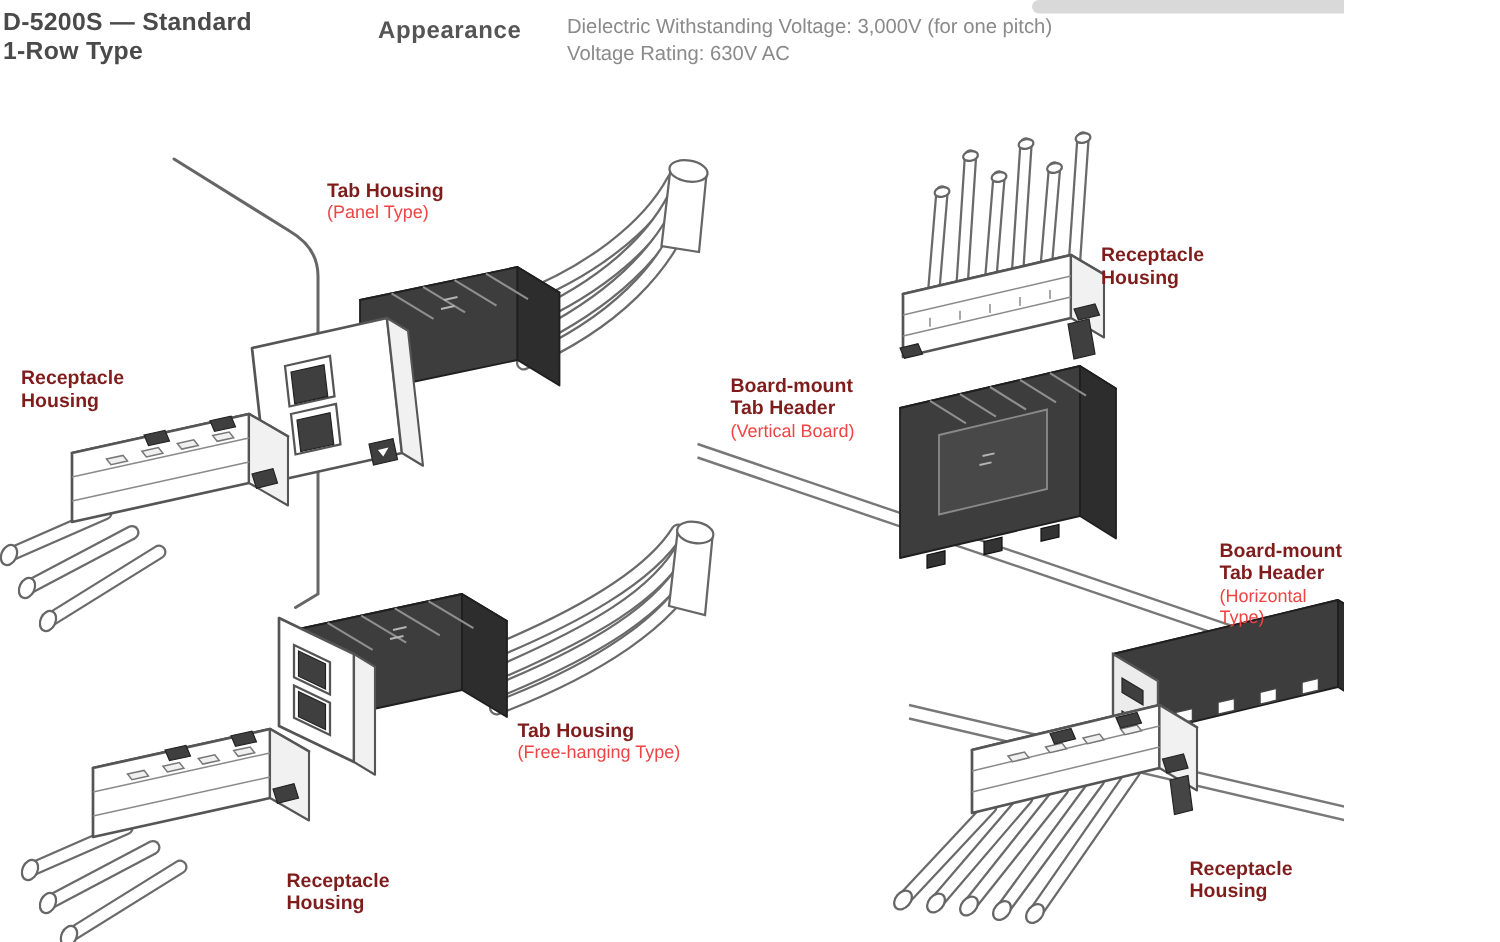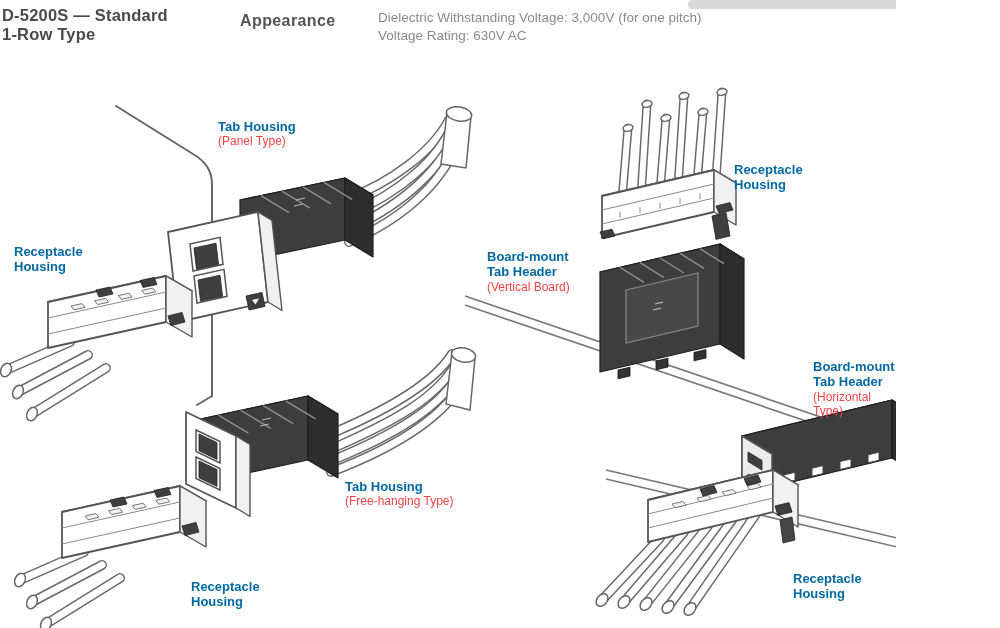--- a/index.html
+++ b/index.html
@@ -2,21 +2,21 @@
 <html><head>
 <meta charset="utf-8">
 <style>
   html,body{margin:0;padding:0;background:#fff;}
   .canvas{position:relative;width:896px;height:628px;background:#ffffff;overflow:hidden;
           font-family:"Liberation Sans",sans-serif;}
   .abs{position:absolute;}
   .hdr-title{font-size:16.5px;font-weight:bold;color:#4a4a4a;line-height:1.15;letter-spacing:0.2px;}
   .hdr-section{font-size:16px;font-weight:bold;color:#555;letter-spacing:0.4px;}
   .specs{font-size:13.5px;color:#8a8a8a;line-height:1.32;}
-  .label-name{font-size:13px;font-weight:bold;color:#0369a1;line-height:1.18;}
+  .label-name{font-size:13px;font-weight:bold;color:#7f1d1d;line-height:1.18;}
   .label-sub{font-size:12px;color:#ef4444;line-height:1.2;}
   .edge-bar{position:absolute;top:0;right:-4px;width:212px;height:9px;background:#d9d9d9;border-radius:5px;}
   
   .ln{fill:none;stroke:#666;stroke-width:2;stroke-linecap:round;}
   .ln1{fill:none;stroke:#8a8a8a;stroke-width:1;}
   .ln1b{fill:none;stroke:#787878;stroke-width:1.6;}
   .wire-o{fill:none;stroke:#6a6a6a;stroke-width:10;stroke-linecap:round;}
   .wire-i{fill:none;stroke:#ffffff;stroke-width:7;stroke-linecap:round;}
   .pin-o{fill:none;stroke:#6a6a6a;stroke-width:9;stroke-linecap:round;}
   .pin-i{fill:none;stroke:#ffffff;stroke-width:6;stroke-linecap:round;}
@@ -230,21 +230,21 @@
       <polygon fill="#454545" stroke="#222" stroke-width="0.8" points="780,520 792,517 795,540 783,543"></polygon>
     </g>
   </svg>
 
   <div class="edge-bar"></div>
 
   <div class="abs" style="left:2px;top:6px">
     <div class="hdr-title">D-5200S — Standard</div>
     <div class="hdr-title">1-Row Type</div>
   </div>
-  <div class="abs hdr-section" style="left:240px;top:12px">Appearance</div>
+  <div class="abs hdr-section" style="left:252px;top:12px">Appearance</div>
   <div class="abs specs" style="left:378px;top:9px">
     <div>Dielectric Withstanding Voltage: 3,000V (for one pitch)</div>
     <div>Voltage Rating: 630V AC</div>
   </div>
 
   <div class="abs" style="left:218px;top:119px">
     <div class="label-name">Tab Housing</div>
     <div class="label-sub">(Panel Type)</div>
   </div>
 

